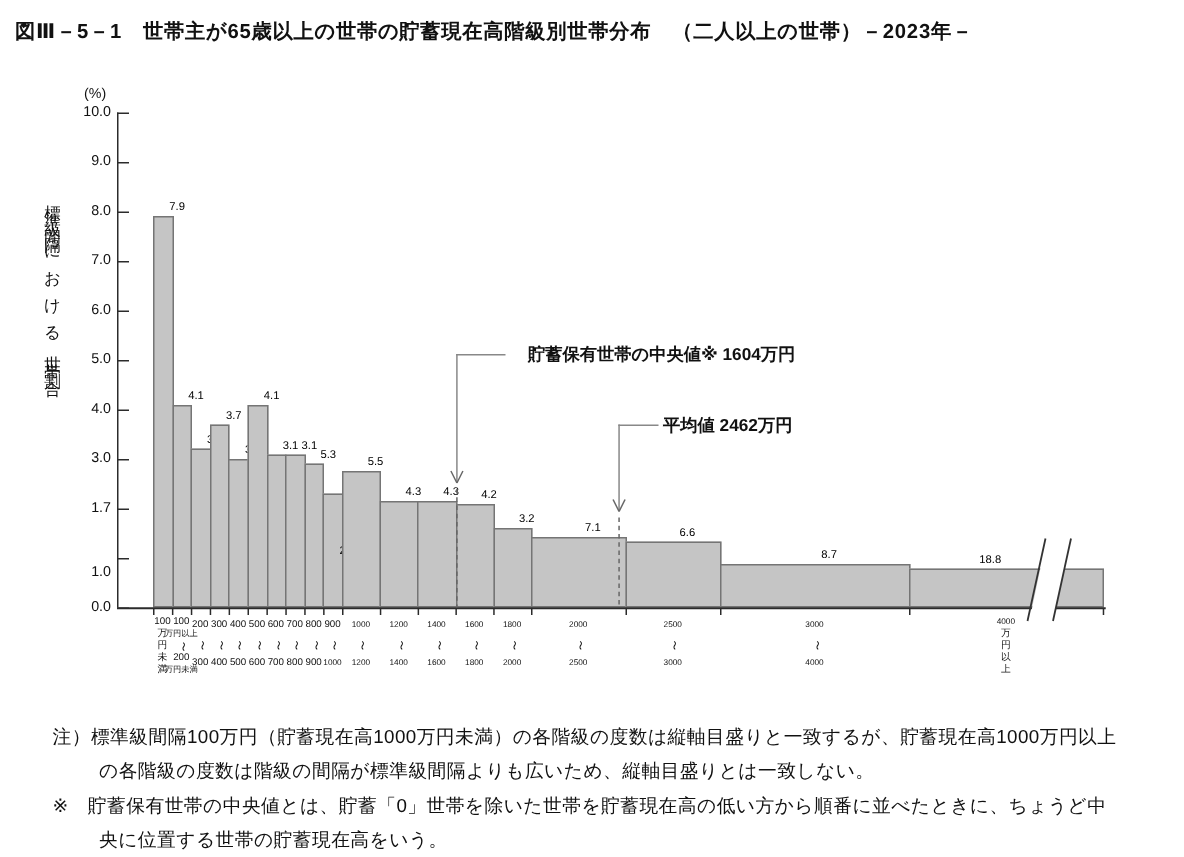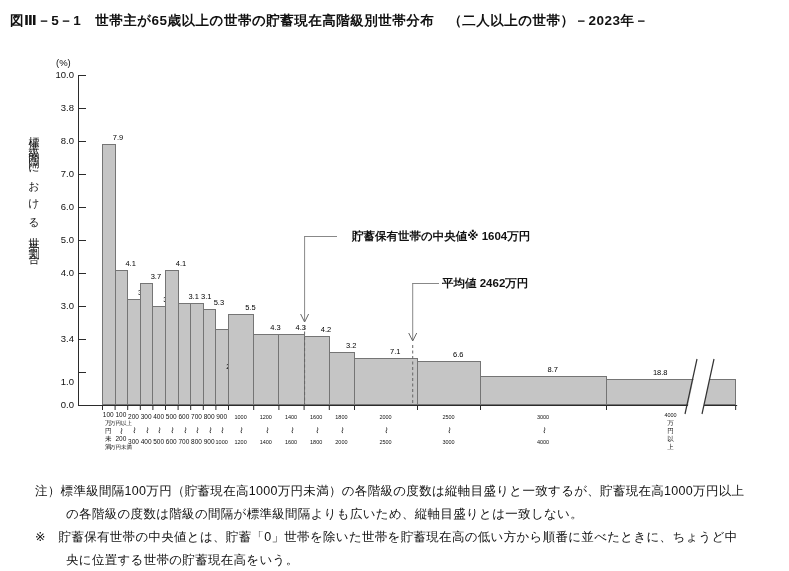--- a/index.html
+++ b/index.html
@@ -45,28 +45,28 @@
 
   <div class="fig-title">図Ⅲ－5－1　世帯主が65歳以上の世帯の貯蓄現在高階級別世帯分布　（二人以上の世帯）－2023年－</div>
 
   <div class="pct-label">(%)</div>
 
   <div class="y-axis-title">標準級間隔における世帯割合</div>
 
   <div id="plot-layer">
       <div class="ytick-label" style="left: 44px; top: 399px;">0.0</div>
       <div class="ytick-label" style="left: 44px; top: 376px;">1.0</div>
-      <div class="ytick-label" style="left: 44px; top: 333px;">3.4</div>
+      <div class="ytick-label" style="left: 44px; top: 333px;">1.7</div>
       <div class="ytick-label" style="left: 44px; top: 300px;">3.0</div>
       <div class="ytick-label" style="left: 44px; top: 267px;">4.0</div>
       <div class="ytick-label" style="left: 44px; top: 234px;">5.0</div>
       <div class="ytick-label" style="left: 44px; top: 201px;">6.0</div>
       <div class="ytick-label" style="left: 44px; top: 168px;">7.0</div>
       <div class="ytick-label" style="left: 44px; top: 135px;">8.0</div>
-      <div class="ytick-label" style="left: 44px; top: 102px;">3.8</div>
+      <div class="ytick-label" style="left: 44px; top: 102px;">9.0</div>
       <div class="ytick-label" style="left: 44px; top: 69px;">10.0</div>
       <div class="bar" style="left: 102px; top: 144.3px; width: 13.6px; height: 260.7px; background: rgb(197, 197, 197); border-color: rgb(117, 117, 117);"></div>
       <div class="bar-val" style="left: 93.3px; top: 133.3px;">7.9</div>
       <div class="xclass" style="left: 86.3px; top: 411px; width: 44px;">
         <span class="ln">100</span>
         <span class="ln">万</span>
         <span class="ln">円</span>
         <span class="ln">未</span>
         <span class="ln">満</span>
       </div>

